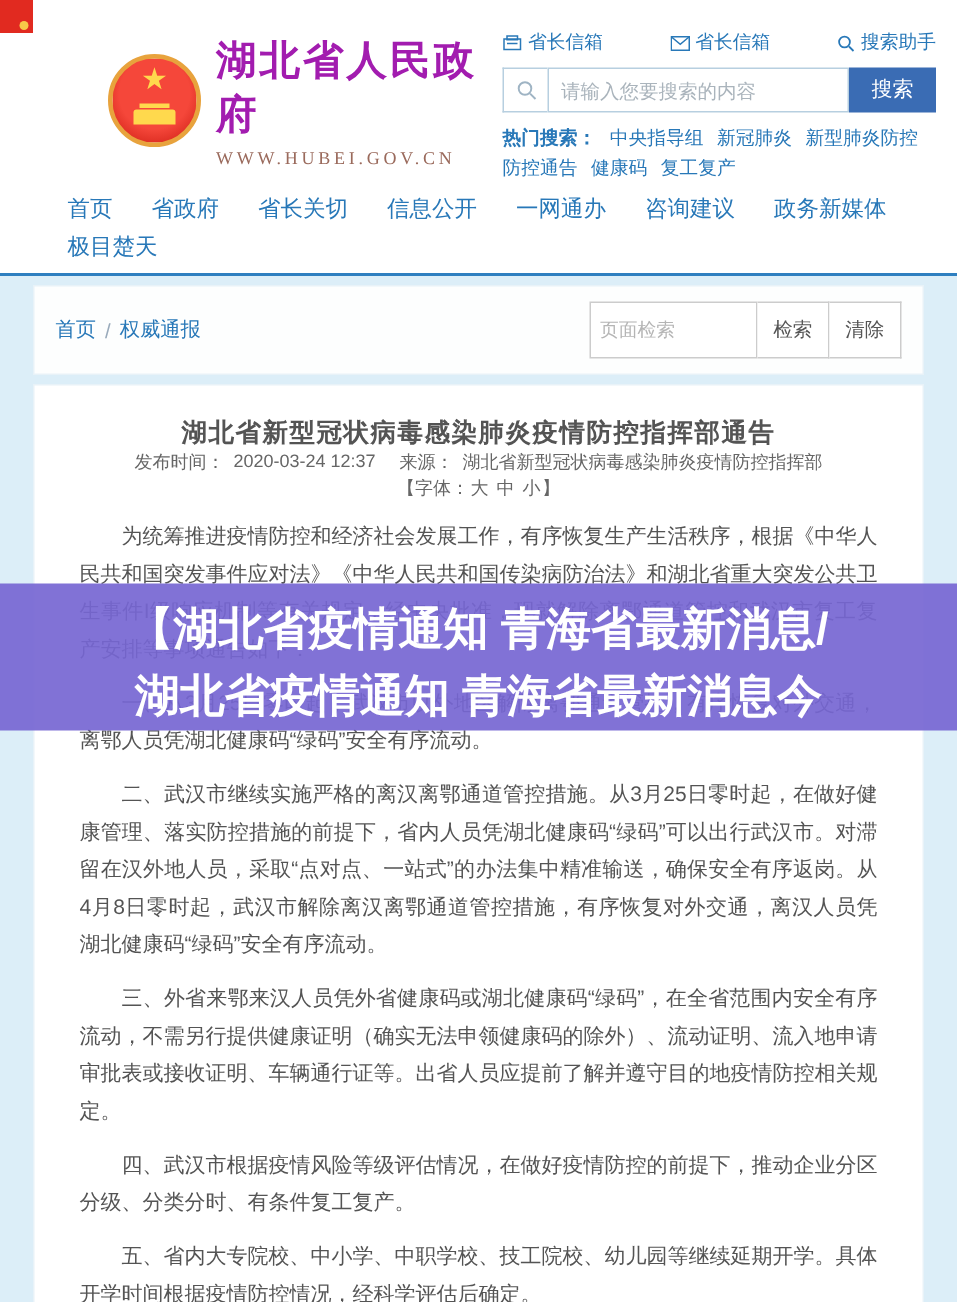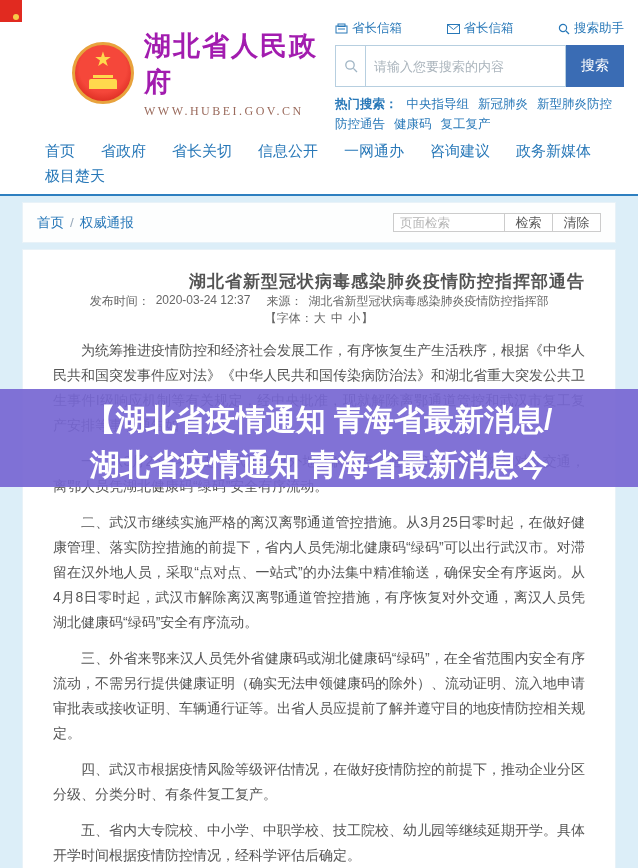--- a/index.html
+++ b/index.html
@@ -23,43 +23,43 @@
   .emblem .star { position:absolute; top:4px; left:50%; transform:translateX(-50%); color:#ffd94d; font-size:20px; line-height:20px; }
   .emblem .gate { position:absolute; bottom:12px; left:50%; transform:translateX(-50%); width:28px; height:10px; background:#ffd94d; border-radius:2px 2px 0 0; }
   .emblem .gate::before { content:""; position:absolute; top:-4px; left:4px; right:4px; height:3px; background:#ffd94d; }
   .brand-text { margin-left:10px; }
   .site-name { color:#a21caf; font-size:27px; font-weight:bold; letter-spacing:2px; }
   .site-url { color:#9a6a5c; font-family:"Liberation Serif","DejaVu Serif",serif; font-size:12px; letter-spacing:2.5px; margin-top:4px; }
   .header-right { width:302px; margin-right:2px; }
   .top-links { display:flex; justify-content:space-between; gap:14px; font-size:12.5px; margin:10px 0 8px 0; }
   .top-link { color:#2878b8; text-decoration:none; display:flex; align-items:center; gap:4px; cursor:pointer; }
   .top-link svg { display:block; }
-  .search-row { display:flex; height:42px; }
+  .search-row { display:flex; height:30px; }
   .search-icon-box { width:30px; border:1px solid #b7cfe0; border-right:none; display:flex; align-items:center; justify-content:center; background:#fff; }
   .search-input { flex:1; border:1px solid #b7cfe0; padding:0 8px; font-size:13px; color:#333; outline:none; }
   .search-input::placeholder { color:#aab4bc; }
   .search-btn { width:58px; background:#3a6cb4; color:#fff; border:none; font-size:14px; cursor:pointer; }
   .hot-search { margin-top:8px; font-size:12.5px; color:#2878b8; line-height:19px; display:flex; flex-wrap:wrap; column-gap:9px; row-gap:1px; }
   .hot-search .hot-label { font-weight:bold; }
   .hot-item { color:#2878b8; cursor:pointer; }
   
   .nav { background:#fff; padding:4px 45px 8px 45px; border-bottom:2px solid #2e7fc0; }
   .nav-list { display:flex; flex-wrap:wrap; column-gap:26px; row-gap:6px; font-size:15px; }
   .nav-item { color:#2878b8; cursor:pointer; white-space:nowrap; }
   
   .crumb-bar { background:#fdfefe; margin:6px 22px 0 22px; border:1px solid #e8f2f8; padding:10px 14px; display:flex; justify-content:space-between; align-items:center; }
   .breadcrumb { font-size:13.5px; color:#2878b8; display:flex; gap:6px; align-items:center; }
   .breadcrumb .sep { color:#9ab; }
-  .page-search { display:flex; height:19px; font-size:13px; }
+  .page-search { display:flex; height:38px; font-size:13px; }
   .page-search input { width:112px; border:1px solid #ccc; padding:0 6px; font-size:12.5px; color:#333; outline:none; }
   .page-search input::placeholder { color:#b5b5b5; }
   .ps-btn { width:48px; border:1px solid #ccc; border-left:none; background:#fff; color:#555; font-size:13px; cursor:pointer; }
   
   .article-box { background:#fff; margin:6px 22px 0 22px; border:1px solid #e8f2f8; padding:14px 30px 10px 30px; min-height:650px; }
-  .article-title { text-align:right; font-size:17px; font-weight:600; color:#545454; letter-spacing:1px; margin-top:6px; }
+  .article-title { text-align:center; font-size:17px; font-weight:600; color:#545454; letter-spacing:1px; margin-top:6px; }
   .article-meta { text-align:center; font-size:12px; color:#666; margin-top:0; display:flex; justify-content:center; flex-wrap:wrap; column-gap:6px; }
   .font-sizer span.sz { cursor:pointer; margin:0 1px; }
   .article-body { margin-top:10px; }
   .article-body p { font-size:14px; line-height:25px; text-indent:2em; text-align:justify; margin:11px 0; color:#545454; }
   
   .overlay-banner {
     position:absolute; left:0; top:389px; width:638px; height:98px;
     background:rgba(118,102,210,0.92);
     display:flex; flex-direction:column; align-items:center; justify-content:flex-end;
     z-index:20;

